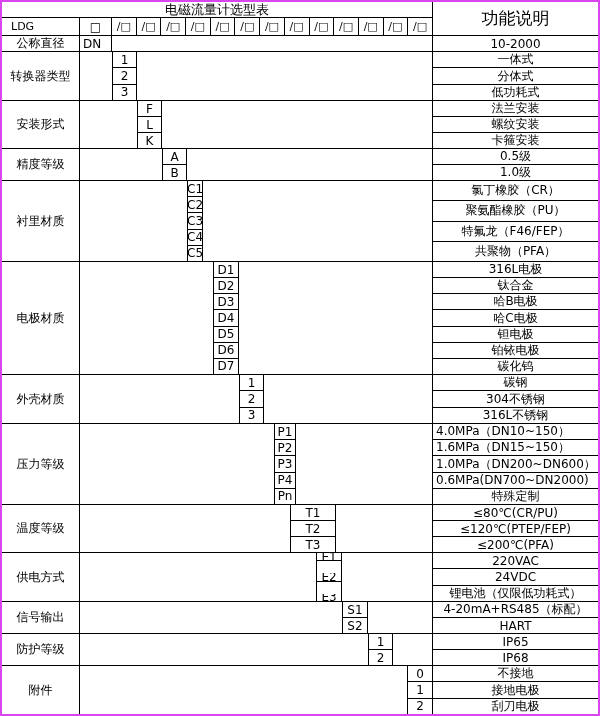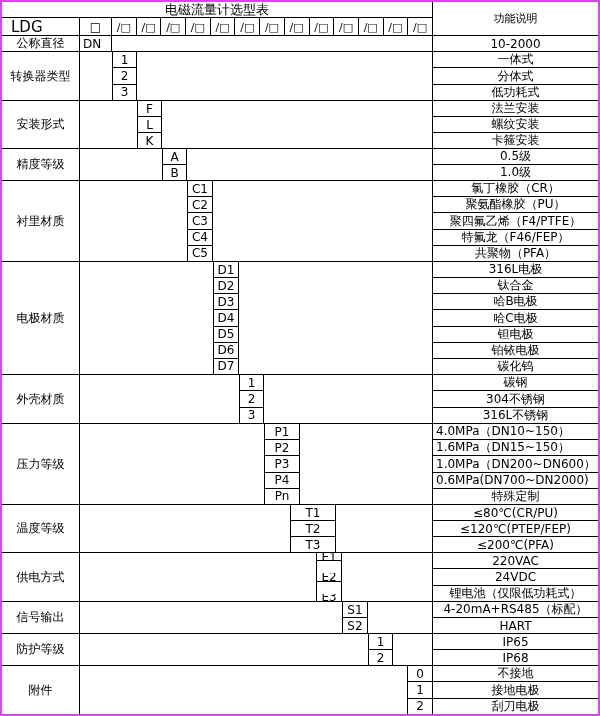--- a/index.html
+++ b/index.html
@@ -18,37 +18,37 @@
   #header-left{width:430px;display:flex;flex-direction:column;}
   #title-row{
     height:16px;border-bottom:1px solid #000;
     display:flex;align-items:center;justify-content:center;
     font-size:13px;white-space:nowrap;
   }
   #model-row{flex:1;display:flex;}
   #model-prefix{
     width:78px;border-right:1px solid #000;
     display:flex;align-items:center;
-    padding-left:9px;font-size:15px;
+    padding-left:9px;font-size:11px;
   }
   #model-box{
     width:32px;border-right:1px solid #000;
     display:flex;align-items:center;justify-content:center;
     font-size:12px;
   }
   #model-slots{flex:1;display:flex;}
   .slot{
     flex:1;display:flex;align-items:center;justify-content:center;
     font-size:11px;white-space:nowrap;
   }
   .slot:not(:last-child){border-right:1px solid #000;}
   #header-right{
     flex:1;border-left:1px solid #000;
     display:flex;align-items:center;justify-content:center;
-    font-size:11px;
+    font-size:17px;
   }
   
   .block{position:relative;border-top:1px solid #000;width:100%;}
   .cat-label{
     position:absolute;left:0;top:0;bottom:0;width:78px;
     border-right:1px solid #000;
     display:flex;align-items:center;justify-content:center;
     font-size:12px;white-space:nowrap;
   }
   .stack{
@@ -137,31 +137,30 @@
           <div class="cell">A</div>
           <div class="cell">B</div>
         </div>
         <div class="stack desc-stack">
           <div class="cell">0.5级</div>
           <div class="cell">1.0级</div>
         </div>
       </div>
       <div class="block" style="height: 81px;">
         <div class="cat-label">衬里材质</div>
-        <div class="stack code-stack" style="left: 185px; width: 26px;">
+        <div class="stack code-stack" style="left: 185px; width: 16px;">
           <div class="cell">C1</div>
           <div class="cell">C2</div>
           <div class="cell">C3</div>
           <div class="cell">C4</div>
           <div class="cell">C5</div>
         </div>
         <div class="stack desc-stack">
           <div class="cell">氯丁橡胶（CR）</div>
           <div class="cell">聚氨酯橡胶（PU）</div>
-          <div class="cell">聚四氟乙烯（F4/PTFE）</div>
           <div class="cell">特氟龙（F46/FEP）</div>
           <div class="cell">共聚物（PFA）</div>
         </div>
       </div>
       <div class="block" style="height: 113px;">
         <div class="cat-label">电极材质</div>
         <div class="stack code-stack" style="left: 211px; width: 26px;">
           <div class="cell">D1</div>
           <div class="cell">D2</div>
           <div class="cell">D3</div>
@@ -188,21 +187,21 @@
           <div class="cell">3</div>
         </div>
         <div class="stack desc-stack">
           <div class="cell">碳钢</div>
           <div class="cell">304不锈钢</div>
           <div class="cell">316L不锈钢</div>
         </div>
       </div>
       <div class="block" style="height: 81px;">
         <div class="cat-label">压力等级</div>
-        <div class="stack code-stack" style="left: 262px; width: 36px;">
+        <div class="stack code-stack" style="left: 272px; width: 22px;">
           <div class="cell">P1</div>
           <div class="cell">P2</div>
           <div class="cell">P3</div>
           <div class="cell">P4</div>
           <div class="cell">Pn</div>
         </div>
         <div class="stack desc-stack">
           <div class="cell al">4.0MPa（DN10~150）</div>
           <div class="cell al">1.6MPa（DN15~150）</div>
           <div class="cell al">1.0MPa（DN200~DN600）</div>

